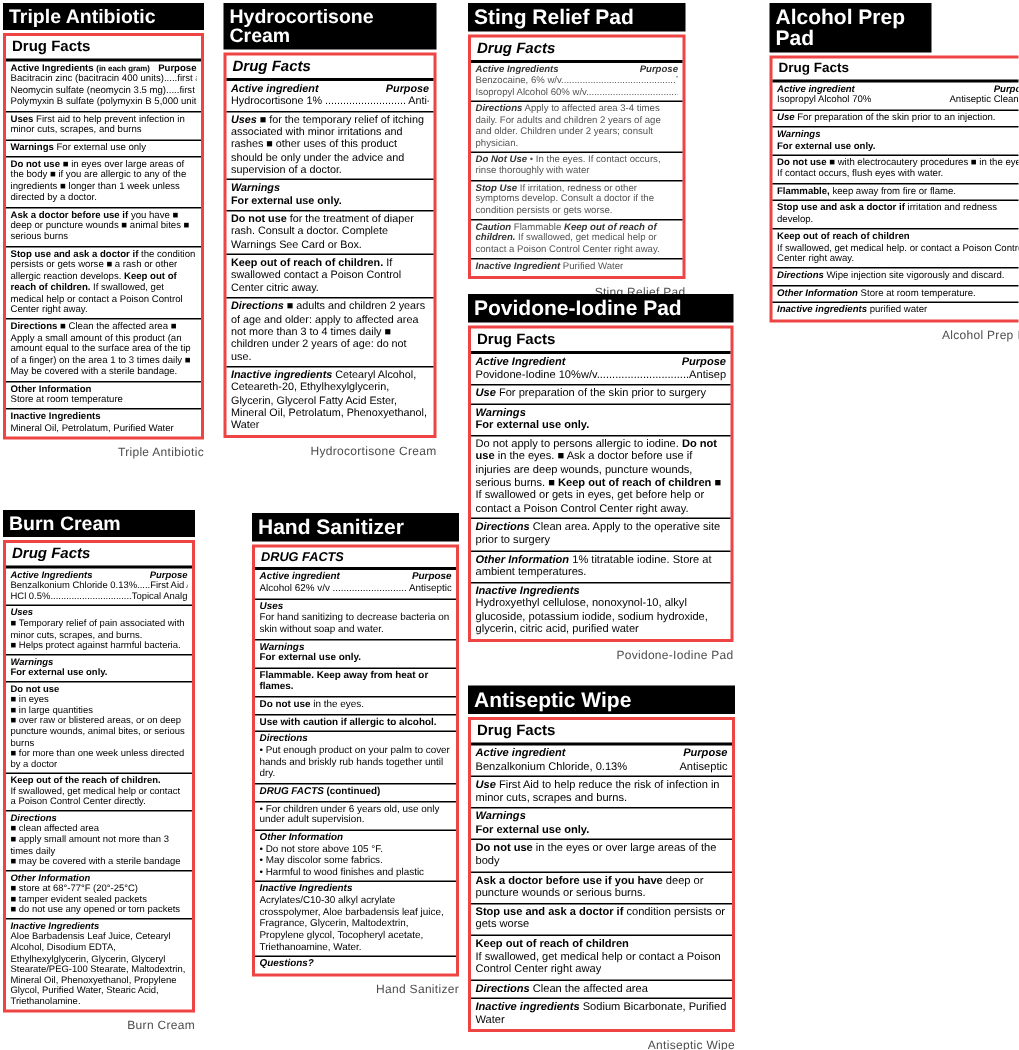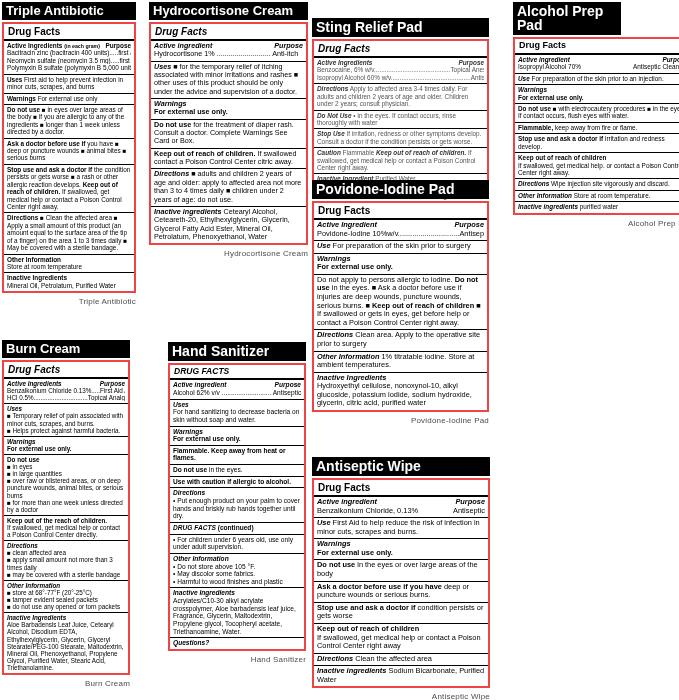--- a/index.html
+++ b/index.html
@@ -107,21 +107,21 @@
       <div>■ do not use any opened or torn packets</div>
     </div>
     <div class="sec">
       <div class="bi">Inactive Ingredients</div>
       <div>Aloe Barbadensis Leaf Juice, Cetearyl Alcohol, Disodium EDTA, Ethylhexylglycerin, Glycerin, Glyceryl Stearate/PEG-100 Stearate, Maltodextrin, Mineral Oil, Phenoxyethanol, Propylene Glycol, Purified Water, Stearic Acid, Triethanolamine.</div>
     </div>
   </div>
   <div class="caption">Burn Cream</div>
 </div>
 
-<div class="panel p-hc" style="left:149px;top:2px;width:159px">
+<div class="panel p-hc" style="left:149px;top:2px;width:142px">
   <div class="titlebar">Hydrocortisone Cream</div>
   <div class="box">
     <div class="df">Drug Facts</div>
     <div class="sec">
       <div class="row">
           <span class="bi">Active ingredient</span>
           <span class="bi">Purpose</span>
         </div>
       <div class="nowrap">Hydrocortisone 1% ........................... Anti-itch</div>
     </div>
@@ -174,42 +174,42 @@
     </div>
     <div class="sec">
       <div class="bi">Inactive Ingredients</div>
       <div>Acrylates/C10-30 alkyl acrylate crosspolymer, Aloe barbadensis leaf juice, Fragrance, Glycerin, Maltodextrin, Propylene glycol, Tocopheryl acetate, Triethanoamine, Water.</div>
     </div>
     <div class="sec"><span class="bi">Questions?</span></div>
   </div>
   <div class="caption">Hand Sanitizer</div>
 </div>
 
-<div class="panel p-sr" style="left:312px;top:18px;width:177px">
+<div class="panel p-sr" style="left:312px;top:2px;width:145px">
   <div class="titlebar">Sting Relief Pad</div>
   <div class="box">
     <div class="df">Drug Facts</div>
     <div class="sec">
       <div class="row">
           <span class="bi">Active Ingredients</span>
           <span class="bi">Purpose</span>
         </div>
       <div class="nowrap">Benzocaine, 6% w/v...........................................Topical Anesthetic</div>
       <div class="nowrap">Isopropyl Alcohol 60% w/v.............................................Antiseptic</div>
     </div>
     <div class="sec"><span class="bi">Directions</span><span> Apply to affected area 3-4 times daily. For adults and children 2 years of age and older. Children under 2 years; consult physician.</span></div>
     <div class="sec"><span class="bi">Do Not Use</span><span> • In the eyes. If contact occurs, rinse thoroughly with water</span></div>
     <div class="sec"><span class="bi">Stop Use</span><span> If irritation, redness or other symptoms develop. Consult a doctor if the condition persists or gets worse.</span></div>
     <div class="sec"><span class="bi">Caution</span><span> Flammable </span><span class="bi">Keep out of reach of children.</span><span> If swallowed, get medical help or contact a Poison Control Center right away.</span></div>
     <div class="sec"><span class="bi">Inactive Ingredient</span><span> Purified Water</span></div>
   </div>
   <div class="caption">Sting Relief Pad</div>
 </div>
 
-<div class="panel p-pi" style="left:312px;top:180px;width:177px">
+<div class="panel p-pi" style="left:312px;top:196px;width:177px">
   <div class="titlebar">Povidone-Iodine Pad</div>
   <div class="box">
     <div class="df">Drug Facts</div>
     <div class="sec">
       <div class="row">
           <span class="bi">Active Ingredient</span>
           <span class="bi">Purpose</span>
         </div>
       <div class="nowrap">Povidone-Iodine 10%w/v..............................Antiseptic</div>
     </div>

